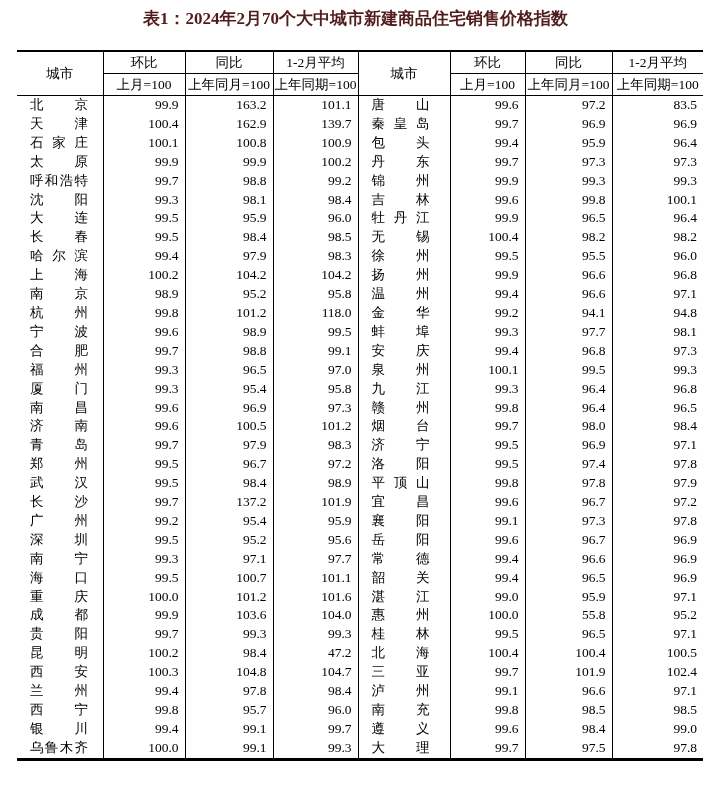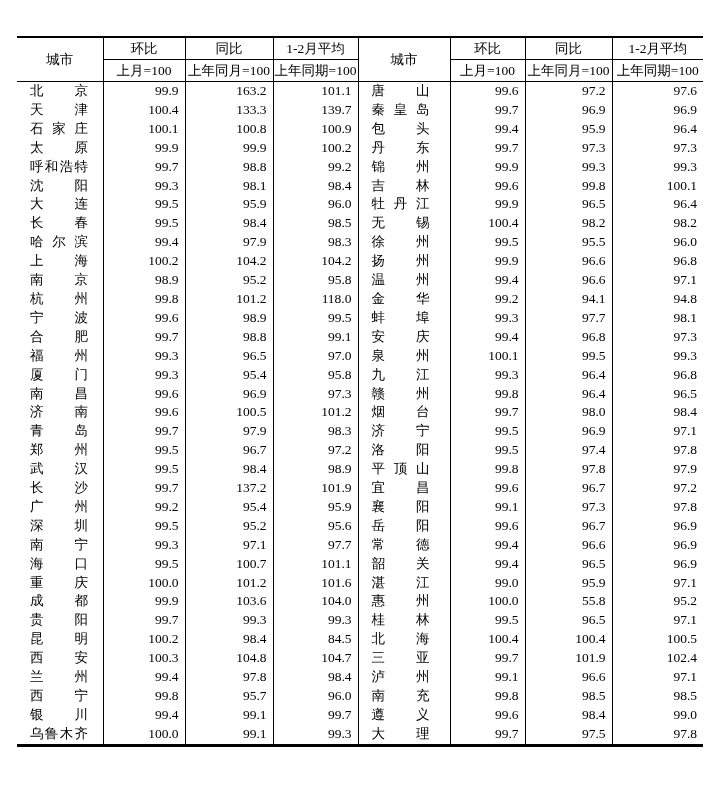--- a/index.html
+++ b/index.html
@@ -16,21 +16,21 @@
     margin-top: 7px;
     text-align: center;
     font-size: 17px;
     font-weight: bold;
     color: var(--title-color);
   }
   table.price-table {
     border-collapse: collapse;
     table-layout: fixed;
     width: 686px;
-    margin: 36px 0 0 17px;
+    margin: 20px 0 0 17px;
     border-top: 2px solid var(--border-color);
     border-bottom: 3px solid var(--border-color);
   }
   th, td { padding: 0; font-weight: normal; overflow: hidden; white-space: nowrap; }
   thead th {
     font-size: 13.5px;
     height: 21px;
     line-height: 21px;
     text-align: center;
     border-bottom: 1px solid var(--border-color);
@@ -46,20 +46,21 @@
     display: flex;
     justify-content: space-between;
     margin-left: 13px;
     width: 58px;
   }
 </style>
 </head>
 <body>
 
 <div class="page">
+  <div class="title">表1：2024年2月70个大中城市新建商品住宅销售价格指数</div>
 
   <table class="price-table">
     <colgroup>
       <col style="width:86px">
         <col style="width:82px">
         <col style="width:88px">
         <col style="width:85px">
       <col style="width:92px">
         <col style="width:75px">
         <col style="width:87px">
@@ -97,31 +98,31 @@
           <td class="num-cell bl">163.2</td>
           <td class="num-cell bl">101.1</td>
           <td class="city-cell bl">
             <span class="city-just">
               <span>唐</span>
               <span>山</span>
             </span>
           </td>
           <td class="num-cell bl">99.6</td>
           <td class="num-cell bl">97.2</td>
-          <td class="num-cell bl">97.6</td>
+          <td class="num-cell bl">83.5</td>
         </tr>
         <tr>
           <td class="city-cell">
             <span class="city-just">
               <span>天</span>
               <span>津</span>
             </span>
           </td>
           <td class="num-cell bl">100.4</td>
-          <td class="num-cell bl">133.3</td>
+          <td class="num-cell bl">162.9</td>
           <td class="num-cell bl">139.7</td>
           <td class="city-cell bl">
             <span class="city-just">
               <span>秦</span>
               <span>皇</span>
               <span>岛</span>
             </span>
           </td>
           <td class="num-cell bl">99.7</td>
           <td class="num-cell bl">96.9</td>
@@ -675,21 +676,21 @@
         </tr>
         <tr>
           <td class="city-cell">
             <span class="city-just">
               <span>昆</span>
               <span>明</span>
             </span>
           </td>
           <td class="num-cell bl">100.2</td>
           <td class="num-cell bl">98.4</td>
-          <td class="num-cell bl">84.5</td>
+          <td class="num-cell bl">47.2</td>
           <td class="city-cell bl">
             <span class="city-just">
               <span>北</span>
               <span>海</span>
             </span>
           </td>
           <td class="num-cell bl">100.4</td>
           <td class="num-cell bl">100.4</td>
           <td class="num-cell bl">100.5</td>
         </tr>

